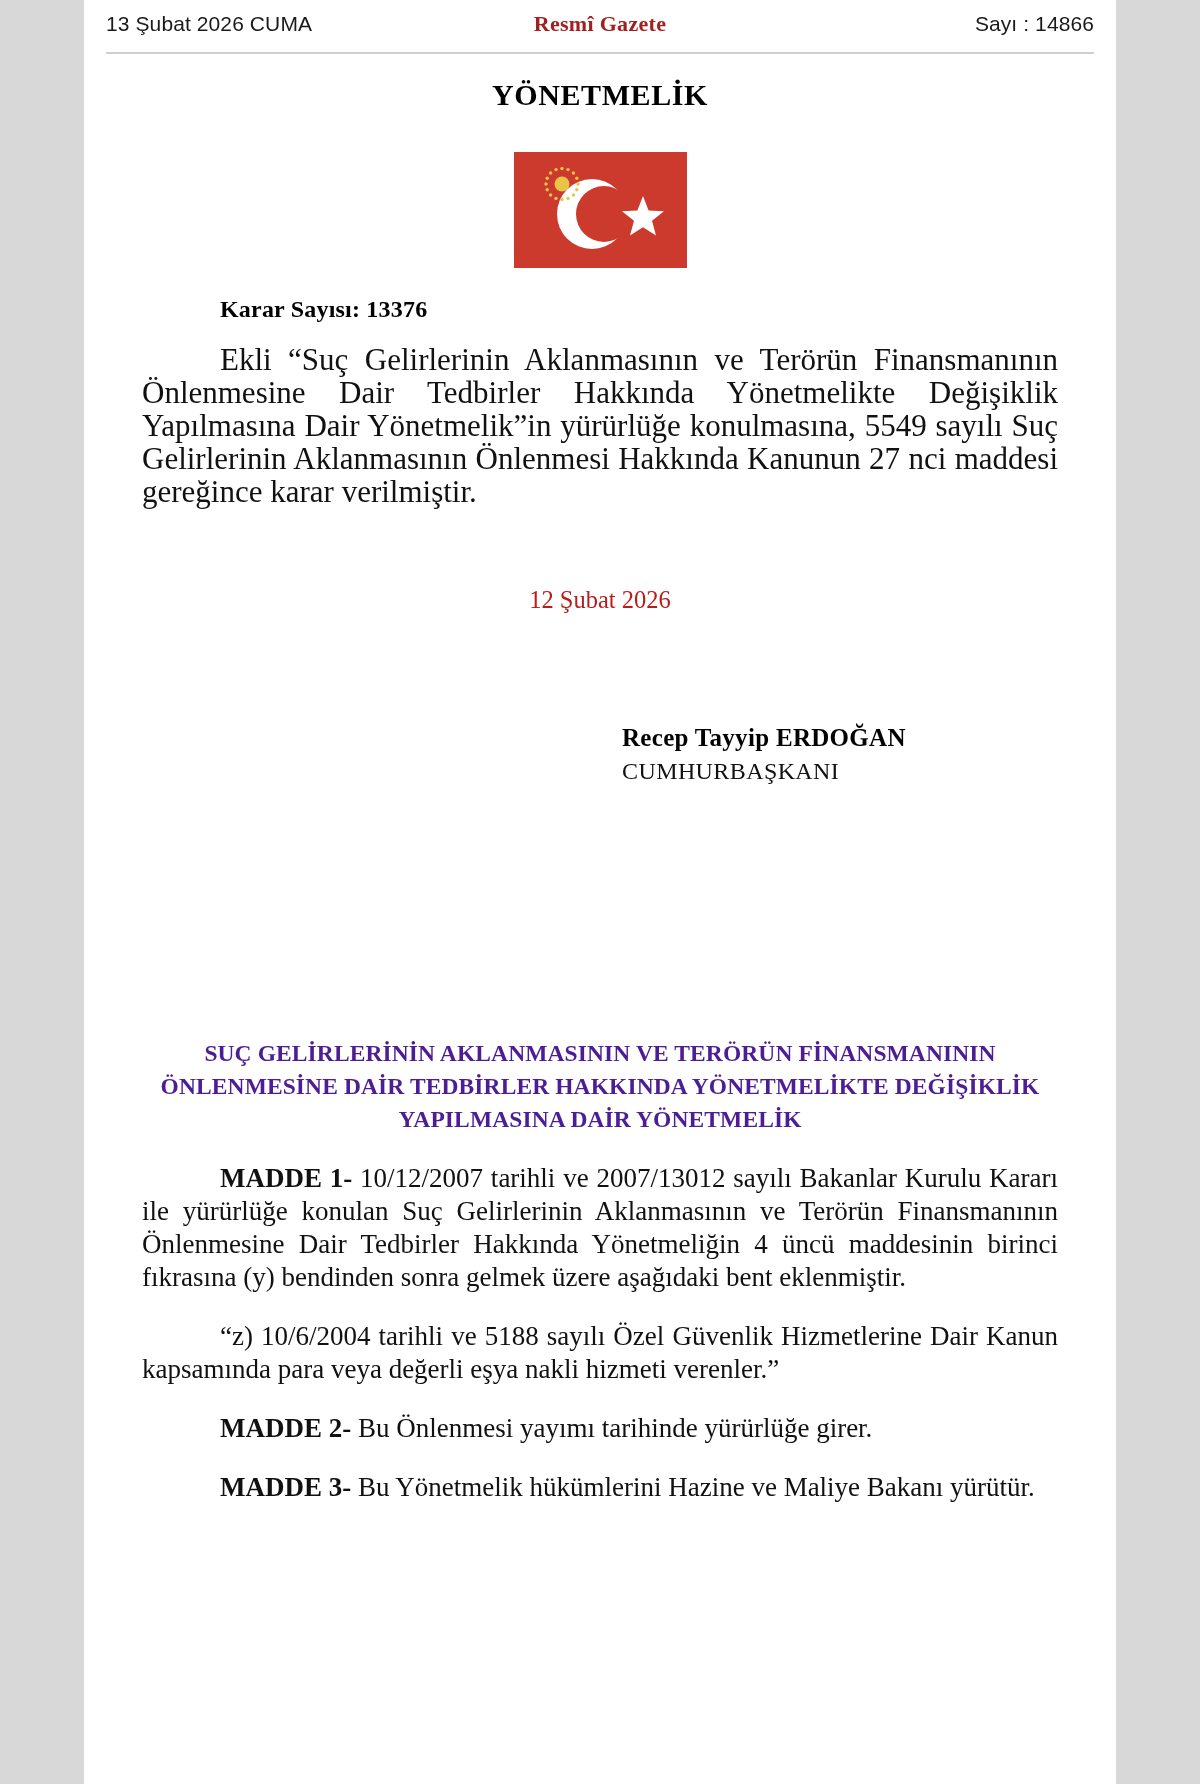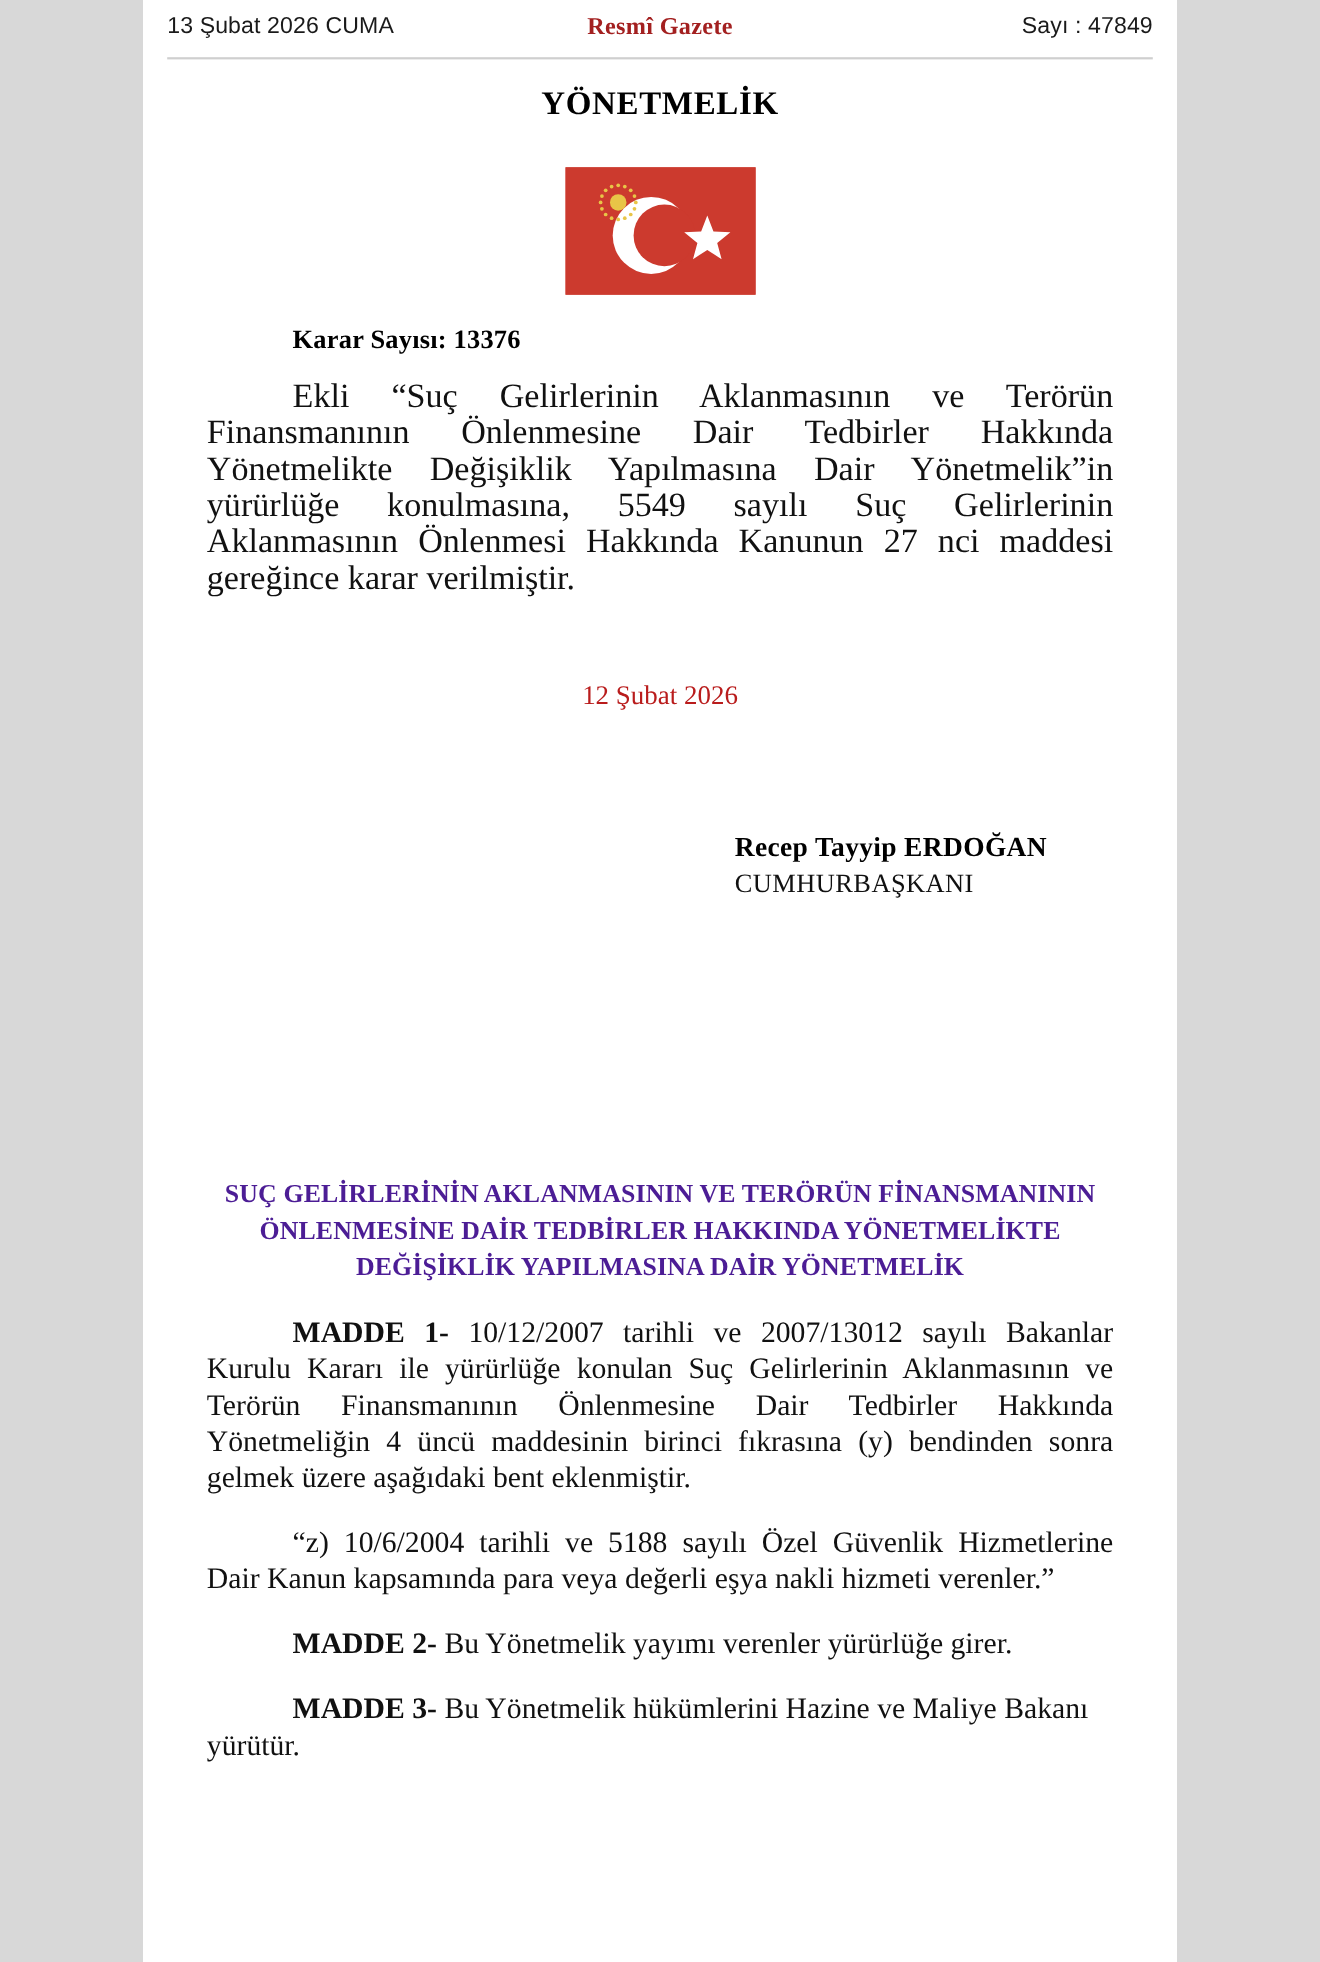--- a/index.html
+++ b/index.html
@@ -9,21 +9,21 @@
   }
   body {
     width: 1200px;
     height: 1784px;
     font-family: "Liberation Serif", "DejaVu Serif", serif;
     overflow: hidden;
   }
 
   .page {
     position: relative;
-    width: 940px;
+    width: 1032px;
     margin: 0 auto;
     min-height: 1784px;
     background: #ffffff;
     box-shadow: 0 0 0 0 rgba(0,0,0,0);
   }
 
   .side-gutter-left, .side-gutter-right {
     position: absolute;
     top: 0;
     width: 70px;
@@ -167,21 +167,21 @@
   }
 </style>
 </head>
 <body>
 
 <div class="page">
 
   <div class="masthead">
     <div class="masthead-date">13 Şubat 2026 CUMA</div>
     <div class="masthead-title">Resmî Gazete</div>
-    <div class="masthead-issue">Sayı : 47849</div>
+    <div class="masthead-issue">Sayı : 14866</div>
   </div>
   <div class="masthead-rule"></div>
 
   <div class="doc-type-title">YÖNETMELİK</div>
 
   <div class="flag-wrap">
     <div class="flag">
       <svg viewBox="0 0 173 116" width="173" height="116" aria-hidden="true">
         <rect x="0" y="0" width="173" height="116" fill="#cc3a2e"></rect>
 
@@ -230,21 +230,21 @@
 
     <div class="article">
       <span class="label">MADDE 1-</span><span> 10/12/2007 tarihli ve 2007/13012 sayılı Bakanlar Kurulu Kararı ile yürürlüğe konulan Suç Gelirlerinin Aklanmasının ve Terörün Finansmanının Önlenmesine Dair Tedbirler Hakkında Yönetmeliğin 4 üncü maddesinin birinci fıkrasına (y) bendinden sonra gelmek üzere aşağıdaki bent eklenmiştir.</span>
     </div>
 
     <div class="article">
       <span class="label"></span><span>“z) 10/6/2004 tarihli ve 5188 sayılı Özel Güvenlik Hizmetlerine Dair Kanun kapsamında para veya değerli eşya nakli hizmeti verenler.”</span>
     </div>
 
     <div class="article short">
-      <span class="label">MADDE 2-</span><span> Bu Yönetmelik yayımı verenler yürürlüğe girer.</span>
+      <span class="label">MADDE 2-</span><span> Bu Önlenmesi yayımı tarihinde yürürlüğe girer.</span>
     </div>
 
     <div class="article short">
       <span class="label">MADDE 3-</span><span> Bu Yönetmelik hükümlerini Hazine ve Maliye Bakanı yürütür.</span>
     </div>
   </div>
 
 </div>
 
 <div class="side-gutter-left"></div>

